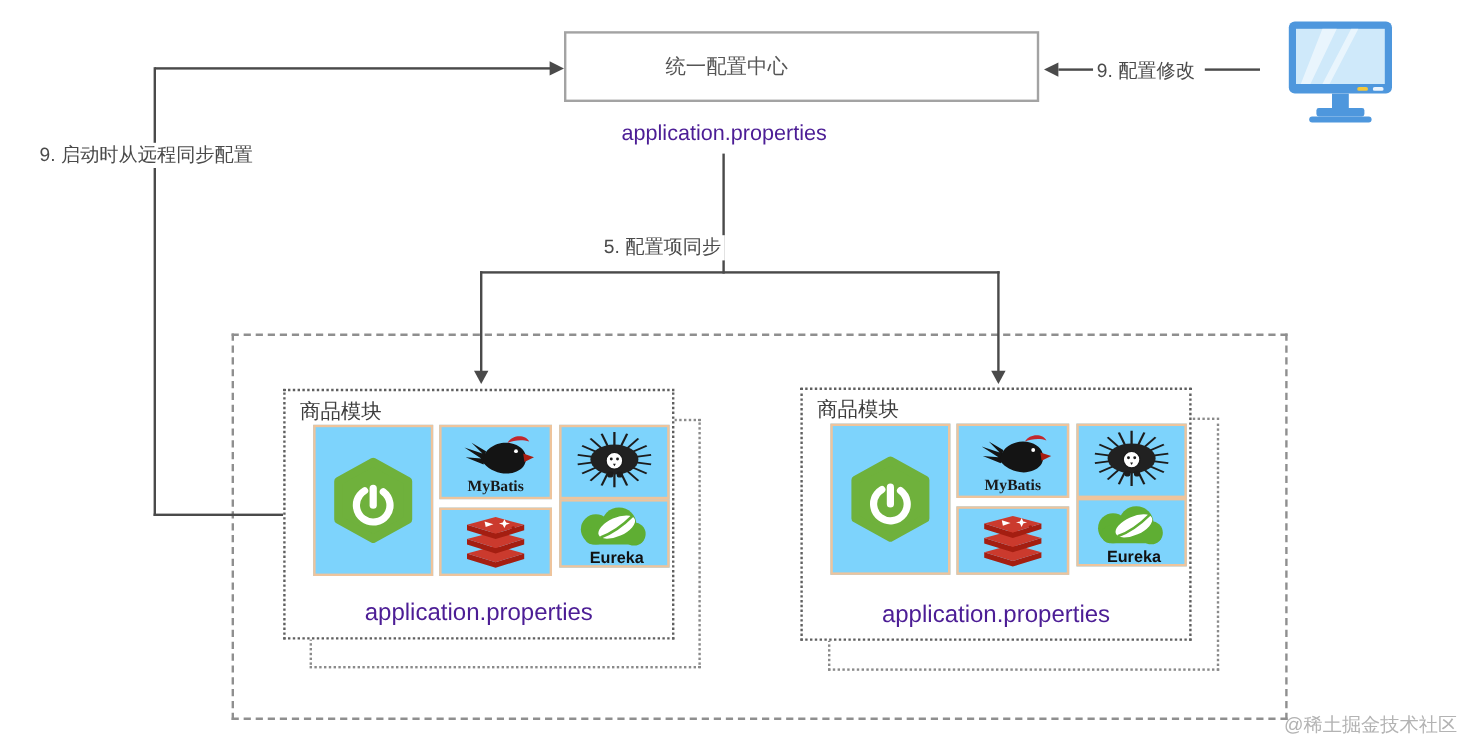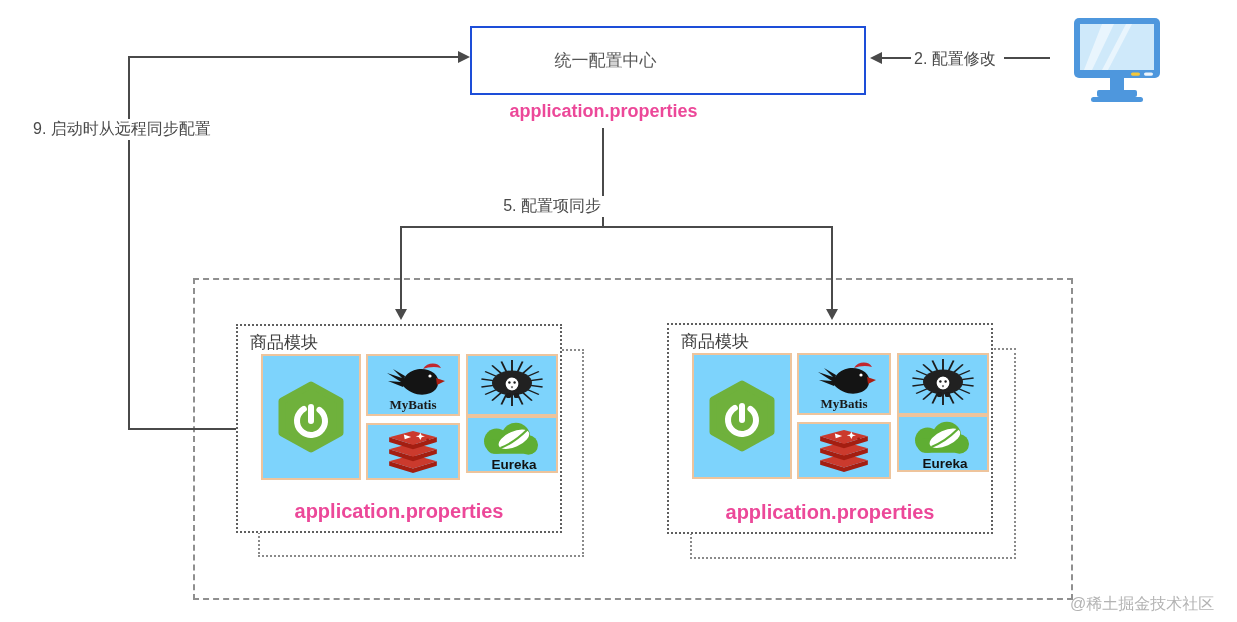--- a/index.html
+++ b/index.html
@@ -11,28 +11,28 @@
   .vline{position:absolute;width:2px;background:#4a4a4a;z-index:1;}
   .arrow-right{position:absolute;width:0;height:0;border-top:6px solid transparent;
     border-bottom:6px solid transparent;border-left:12px solid #4a4a4a;z-index:1;}
   .arrow-left{position:absolute;width:0;height:0;border-top:6px solid transparent;
     border-bottom:6px solid transparent;border-right:12px solid #4a4a4a;z-index:1;}
   .arrow-down{position:absolute;width:0;height:0;border-left:6px solid transparent;
     border-right:6px solid transparent;border-top:11px solid #4a4a4a;z-index:1;}
   .flow-label{position:absolute;font-size:16px;color:#4a4a4a;background:#ffffff;
     padding:0 3px;white-space:nowrap;z-index:3;}
   #config-box{
-    position:absolute;left:470px;top:26px;width:396px;height:69px;
-    border:2px solid #1d4ed8;display:flex;box-sizing:border-box;background:#fff;z-index:2;
+    position:absolute;left:470px;top:26px;width:396px;height:59px;
+    border:2px solid #a3a3a3;display:flex;box-sizing:border-box;background:#fff;z-index:2;
   }
   #config-box .cell-main{width:267px;display:flex;align-items:center;justify-content:center;
     font-size:17px;color:#555;}
   #config-box .cell-console{flex:1;border-left:2px solid #3f3f3f;display:flex;
     align-items:center;justify-content:center;font-size:18px;color:#4d4d4d;}
-  .green-file{color:#ec4899;font-weight:bold;}
+  .green-file{color:#4c1d95;font-weight:normal;}
   #app-props-top{position:absolute;left:470px;top:101px;width:267px;text-align:center;
     font-size:18px;z-index:2;}
   #outer-zone{position:absolute;left:193px;top:278px;width:880px;height:322px;
     border:2px dashed #8f8f8f;box-sizing:border-box;z-index:0;}
   .module-shadow{position:absolute;width:326px;border:2px dotted #8a8a8a;
     box-sizing:border-box;z-index:1;background:#fff;}
   .module-box{position:absolute;width:326px;height:209px;border:2px dotted #5f5f5f;
     box-sizing:border-box;background:#ffffff;z-index:2;}
   .module-title{position:absolute;left:12px;top:5px;font-size:17px;font-weight:normal;color:#3d3d3d;}
   .icon-cell{position:absolute;border:2px solid #eec49c;box-sizing:border-box;background:#7dd3fc;
@@ -130,21 +130,21 @@
 <div id="canvas">
 
   <div class="hline" style="left:129px;top:56px;width:330px;"></div>
   <div class="arrow-right" style="left:458px;top:51px;"></div>
   <div class="vline" style="left:128px;top:56px;height:374px;"></div>
   <div class="hline" style="left:128px;top:428px;width:108px;"></div>
   <div class="flow-label" style="left:30px;top:119px;">9. 启动时从远程同步配置</div>
 
   <div class="arrow-left" style="left:870px;top:52px;"></div>
   <div class="hline" style="left:882px;top:57px;width:29px;"></div>
-  <div class="flow-label" style="left:911px;top:49px;">2. 配置修改</div>
+  <div class="flow-label" style="left:911px;top:49px;">9. 配置修改</div>
   <div class="hline" style="left:1004px;top:57px;width:46px;"></div>
 
   <div class="vline" style="left:602px;top:128px;height:100px;"></div>
   <div class="flow-label" style="left:452px;top:196px;width:146px;text-align:right;">5. 配置项同步</div>
   <div class="hline" style="left:400px;top:226px;width:433px;"></div>
   <div class="vline" style="left:400px;top:226px;height:84px;"></div>
   <div class="arrow-down" style="left:395px;top:309px;"></div>
   <div class="vline" style="left:831px;top:226px;height:84px;"></div>
   <div class="arrow-down" style="left:826px;top:309px;"></div>
 

